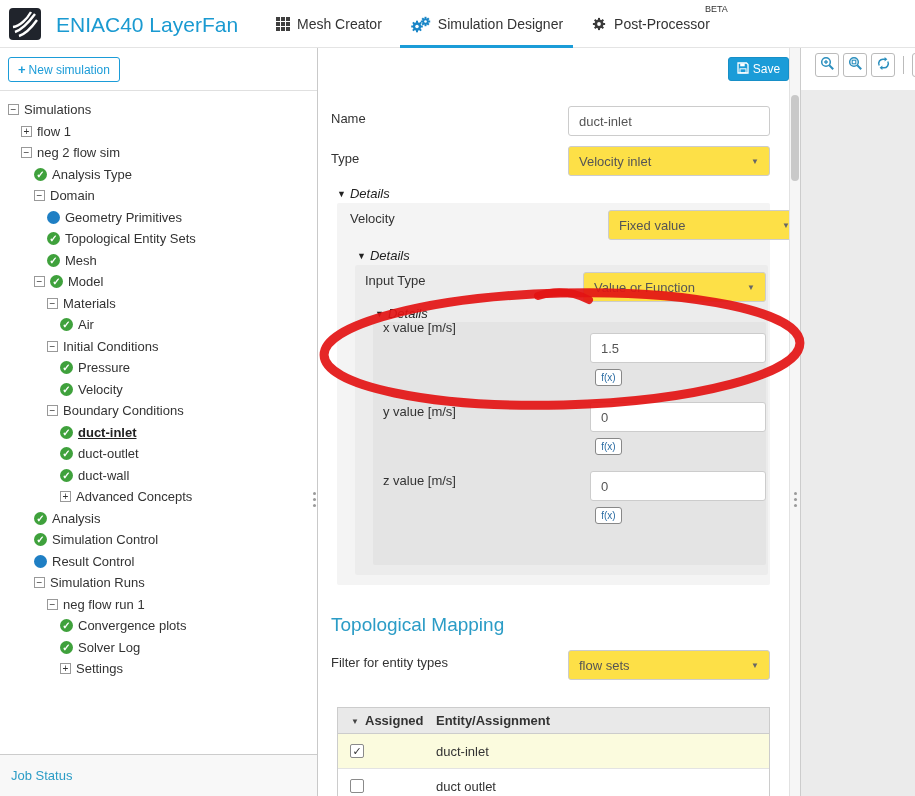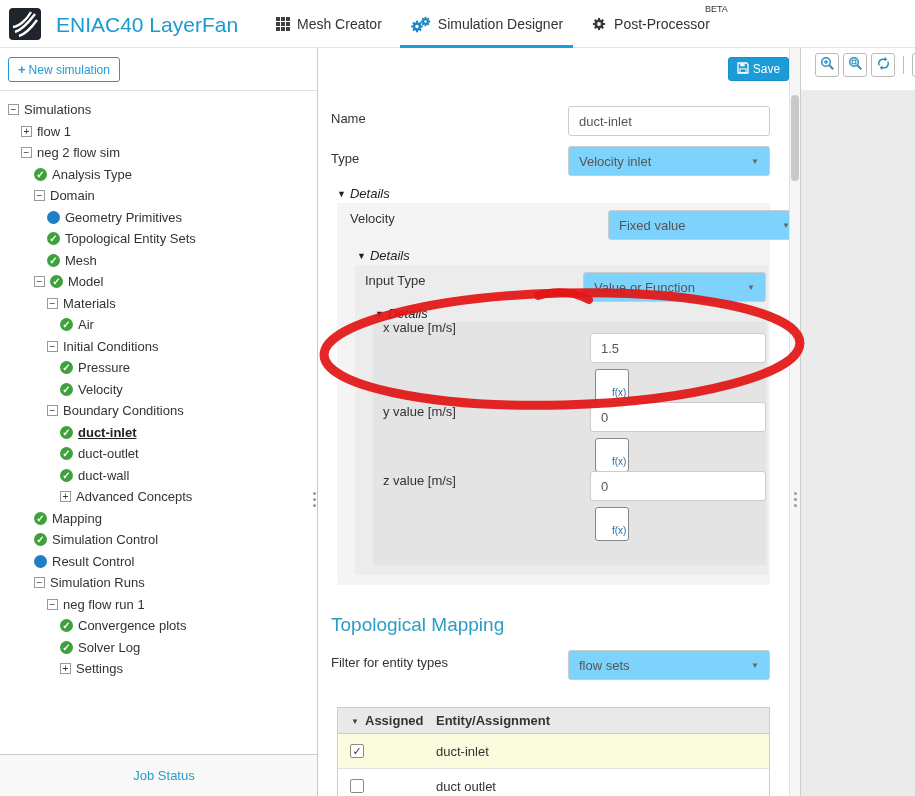--- a/index.html
+++ b/index.html
@@ -30,32 +30,32 @@
   .new-sim .plus{font-weight:bold;font-size:13px;}
   .sidebar-divider{position:absolute;left:0;right:0;top:42px;border-top:1px solid #e0e0e0;}
   .tree{position:absolute;left:0;right:0;top:51px;bottom:43px;overflow:hidden;}
   .tree-row{display:flex;align-items:center;height:21.5px;cursor:pointer;}
   .toggle{flex:0 0 auto;width:11px;height:11px;border:1px solid #999;background:#fff;font-size:10px;line-height:9px;text-align:center;color:#333;margin-right:5px;}
   .status{flex:0 0 auto;width:13px;height:13px;border-radius:50%;margin-right:5px;text-align:center;}
   .status.check{background:var(--green-check);color:#fff;font-size:10px;line-height:13px;font-weight:bold;}
   .status.dot{background:var(--blue-dot);}
   .tree-label{font-size:13px;color:#333;white-space:nowrap;}
   .tree-row.selected .tree-label{font-weight:bold;text-decoration:underline;color:#222;}
-  .job-status{position:absolute;left:0;right:0;bottom:0;height:42px;background:#f8f8f8;border-top:1px solid #ccc;display:flex;align-items:center;padding-left:11px;color:var(--heading-blue);font-size:13px;cursor:pointer;justify-content:center;}
+  .job-status{position:absolute;left:0;right:0;bottom:0;height:42px;background:#f8f8f8;border-top:1px solid #ccc;display:flex;align-items:center;padding-left:11px;color:var(--heading-blue);font-size:13px;cursor:pointer;}
 
   
   .content{position:absolute;left:318px;top:48px;width:471px;height:748px;background:#fff;overflow:hidden;}
   .bc-title{position:absolute;left:13px;top:9px;font-size:22px;font-weight:normal;color:#4a4a4a;}
   .save-btn{position:absolute;left:410px;top:9px;width:61px;height:24px;background:var(--accent);border:1px solid #178fc7;border-radius:3px;color:#fff;font-size:12px;font-family:inherit;display:flex;align-items:center;justify-content:center;gap:4px;cursor:pointer;}
   .lbl{position:absolute;font-size:13px;color:#333;white-space:nowrap;}
   .name-lbl{left:13px;top:63px;}
   .type-lbl{left:13px;top:103px;}
   .txt{position:absolute;height:30px;border:1px solid #ccc;border-radius:3px;font:13px "Liberation Sans",sans-serif;color:#555;padding:0 10px;background:#fff;}
   .name-input{left:250px;top:58px;width:202px;}
-  .select{position:absolute;height:30px;border:1px solid #ccc;border-radius:3px;background:#7dd3fc;display:flex;align-items:center;padding:0 10px;color:#555;cursor:pointer;font-size:13px;}
+  .select{position:absolute;height:30px;border:1px solid #ccc;border-radius:3px;background:#fde047;display:flex;align-items:center;padding:0 10px;color:#555;cursor:pointer;font-size:13px;}
   .select .select-arrow{margin-left:auto;font-size:8px;color:#666;}
   .type-select{left:250px;top:98px;width:202px;}
   .panel{position:absolute;border-radius:2px;}
   .panel1{left:19px;top:155px;width:433px;height:382px;background:#f4f4f4;}
   .panel2{left:37px;top:217px;width:413px;height:310px;background:#ececec;}
   .panel3{left:55px;top:274px;width:393px;height:243px;background:#e4e4e4;}
   .details-hdr{position:absolute;display:flex;align-items:center;gap:4px;font-size:13px;color:#222;cursor:pointer;}
   .details-hdr .caret{font-size:9px;color:#222;}
   .dh-label{font-style:italic;}
   .dh1{left:19px;top:138px;}
@@ -64,21 +64,21 @@
   .velocity-lbl{left:32px;top:163px;}
   .velocity-select{left:257px;top:162px;width:193px;margin-left:33px;}
   .inputtype-lbl{left:47px;top:225px;}
   .inputtype-select{left:265px;top:224px;width:183px;}
   .x-lbl{left:65px;top:272px;}
   .x-input{left:272px;top:285px;width:176px;}
   .y-lbl{left:65px;top:356px;}
   .y-input{left:272px;top:354px;width:176px;}
   .z-lbl{left:65px;top:425px;}
   .z-input{left:272px;top:423px;width:176px;}
-  .fx{position:absolute;width:27px;height:17px;background:#fff;border:1px solid #888;border-radius:3px;font-size:10px;color:#2b6ca3;font-family:inherit;cursor:pointer;padding:16px;line-height:14px;}
+  .fx{position:absolute;width:27px;height:17px;background:#fff;border:1px solid #888;border-radius:3px;font-size:10px;color:#2b6ca3;font-family:inherit;cursor:pointer;padding:0;line-height:14px;}
   .fx1{left:277px;top:321px;}
   .fx2{left:277px;top:390px;}
   .fx3{left:277px;top:459px;}
   .topo-title{position:absolute;left:13px;top:566px;font-size:19px;font-weight:normal;color:var(--heading-blue);text-align:center;}
   .filter-lbl{left:13px;top:607px;}
   .filter-select{left:250px;top:602px;width:202px;}
   .topo-table{position:absolute;left:19px;top:659px;width:433px;border:1px solid #ccc;background:#fff;}
   .tt-header{position:relative;height:26px;background:#e9e9e9;border-bottom:1px solid #ccc;font-weight:bold;font-size:13px;color:#333;}
   .tt-header .sort-caret{position:absolute;left:13px;top:9px;font-size:8px;color:#444;}
   .tt-header .tt-col1{position:absolute;left:27px;top:5px;}
@@ -265,21 +265,21 @@
         <div class="tree-row" style="padding-left: 60px;">
           <span class="status check">✓</span>
           <span class="tree-label">duct-wall</span>
         </div>
         <div class="tree-row" style="padding-left: 60px;">
           <span class="toggle">+</span>
           <span class="tree-label">Advanced Concepts</span>
         </div>
         <div class="tree-row" style="padding-left: 34px;">
           <span class="status check">✓</span>
-          <span class="tree-label">Mapping</span>
+          <span class="tree-label">Analysis</span>
         </div>
         <div class="tree-row" style="padding-left: 34px;">
           <span class="status check">✓</span>
           <span class="tree-label">Simulation Control</span>
         </div>
         <div class="tree-row" style="padding-left: 34px;">
           <span class="status dot"></span>
           <span class="tree-label">Result Control</span>
         </div>
         <div class="tree-row" style="padding-left: 34px;">

